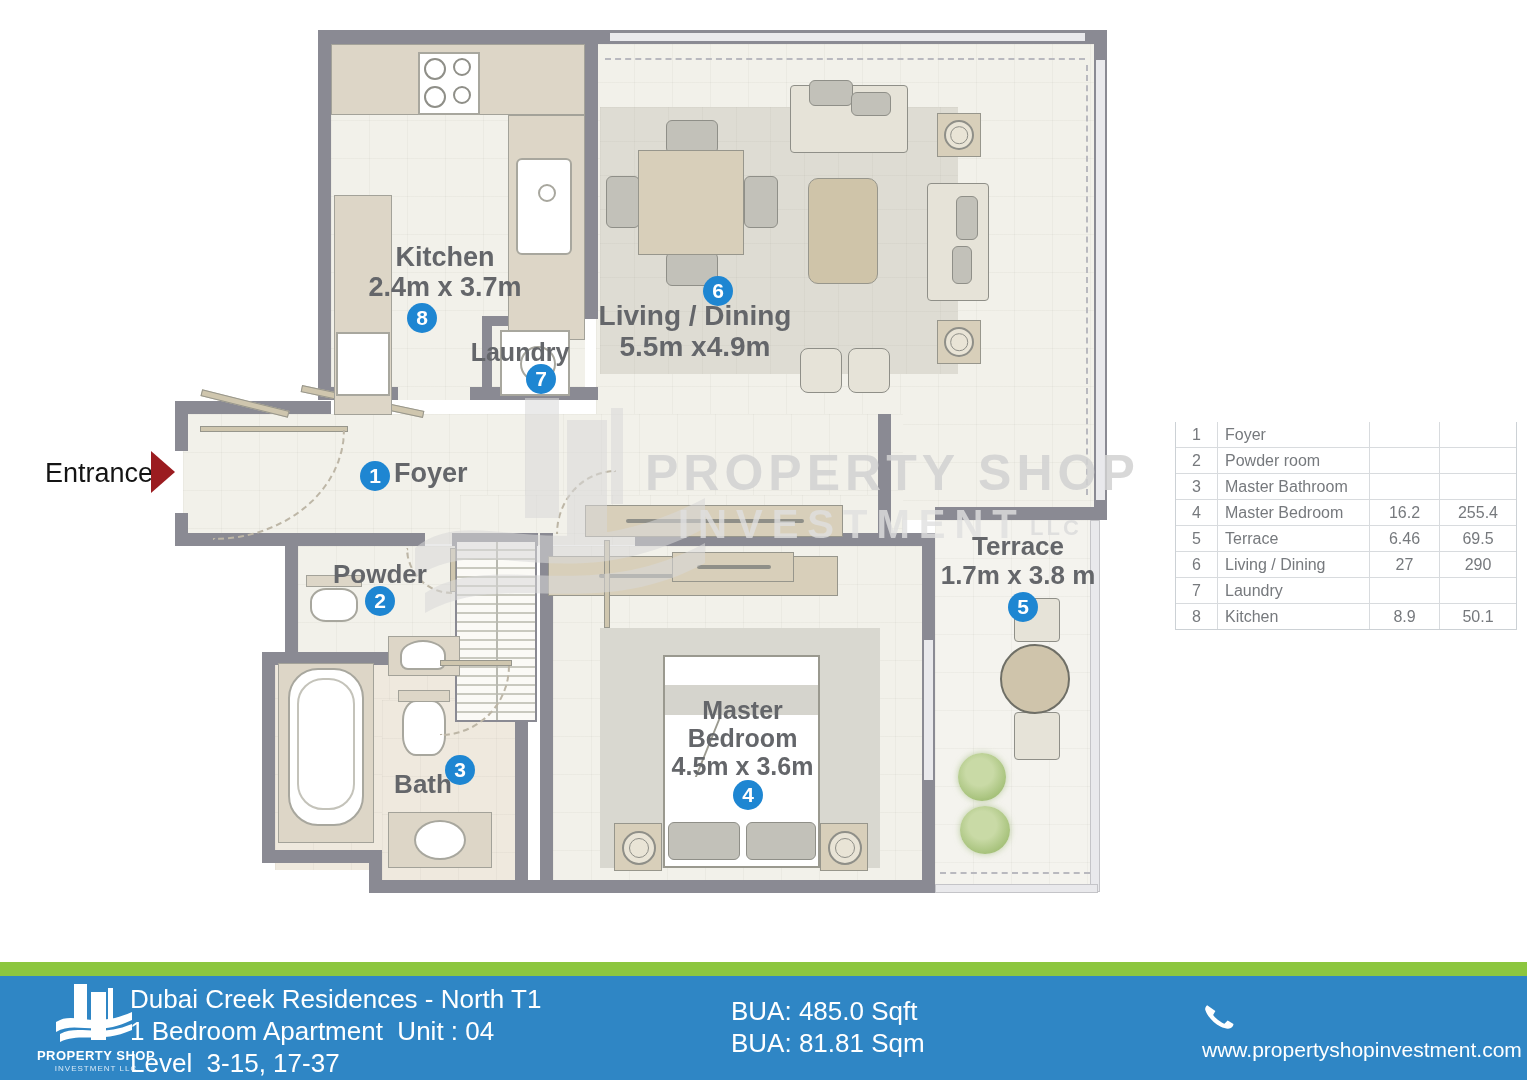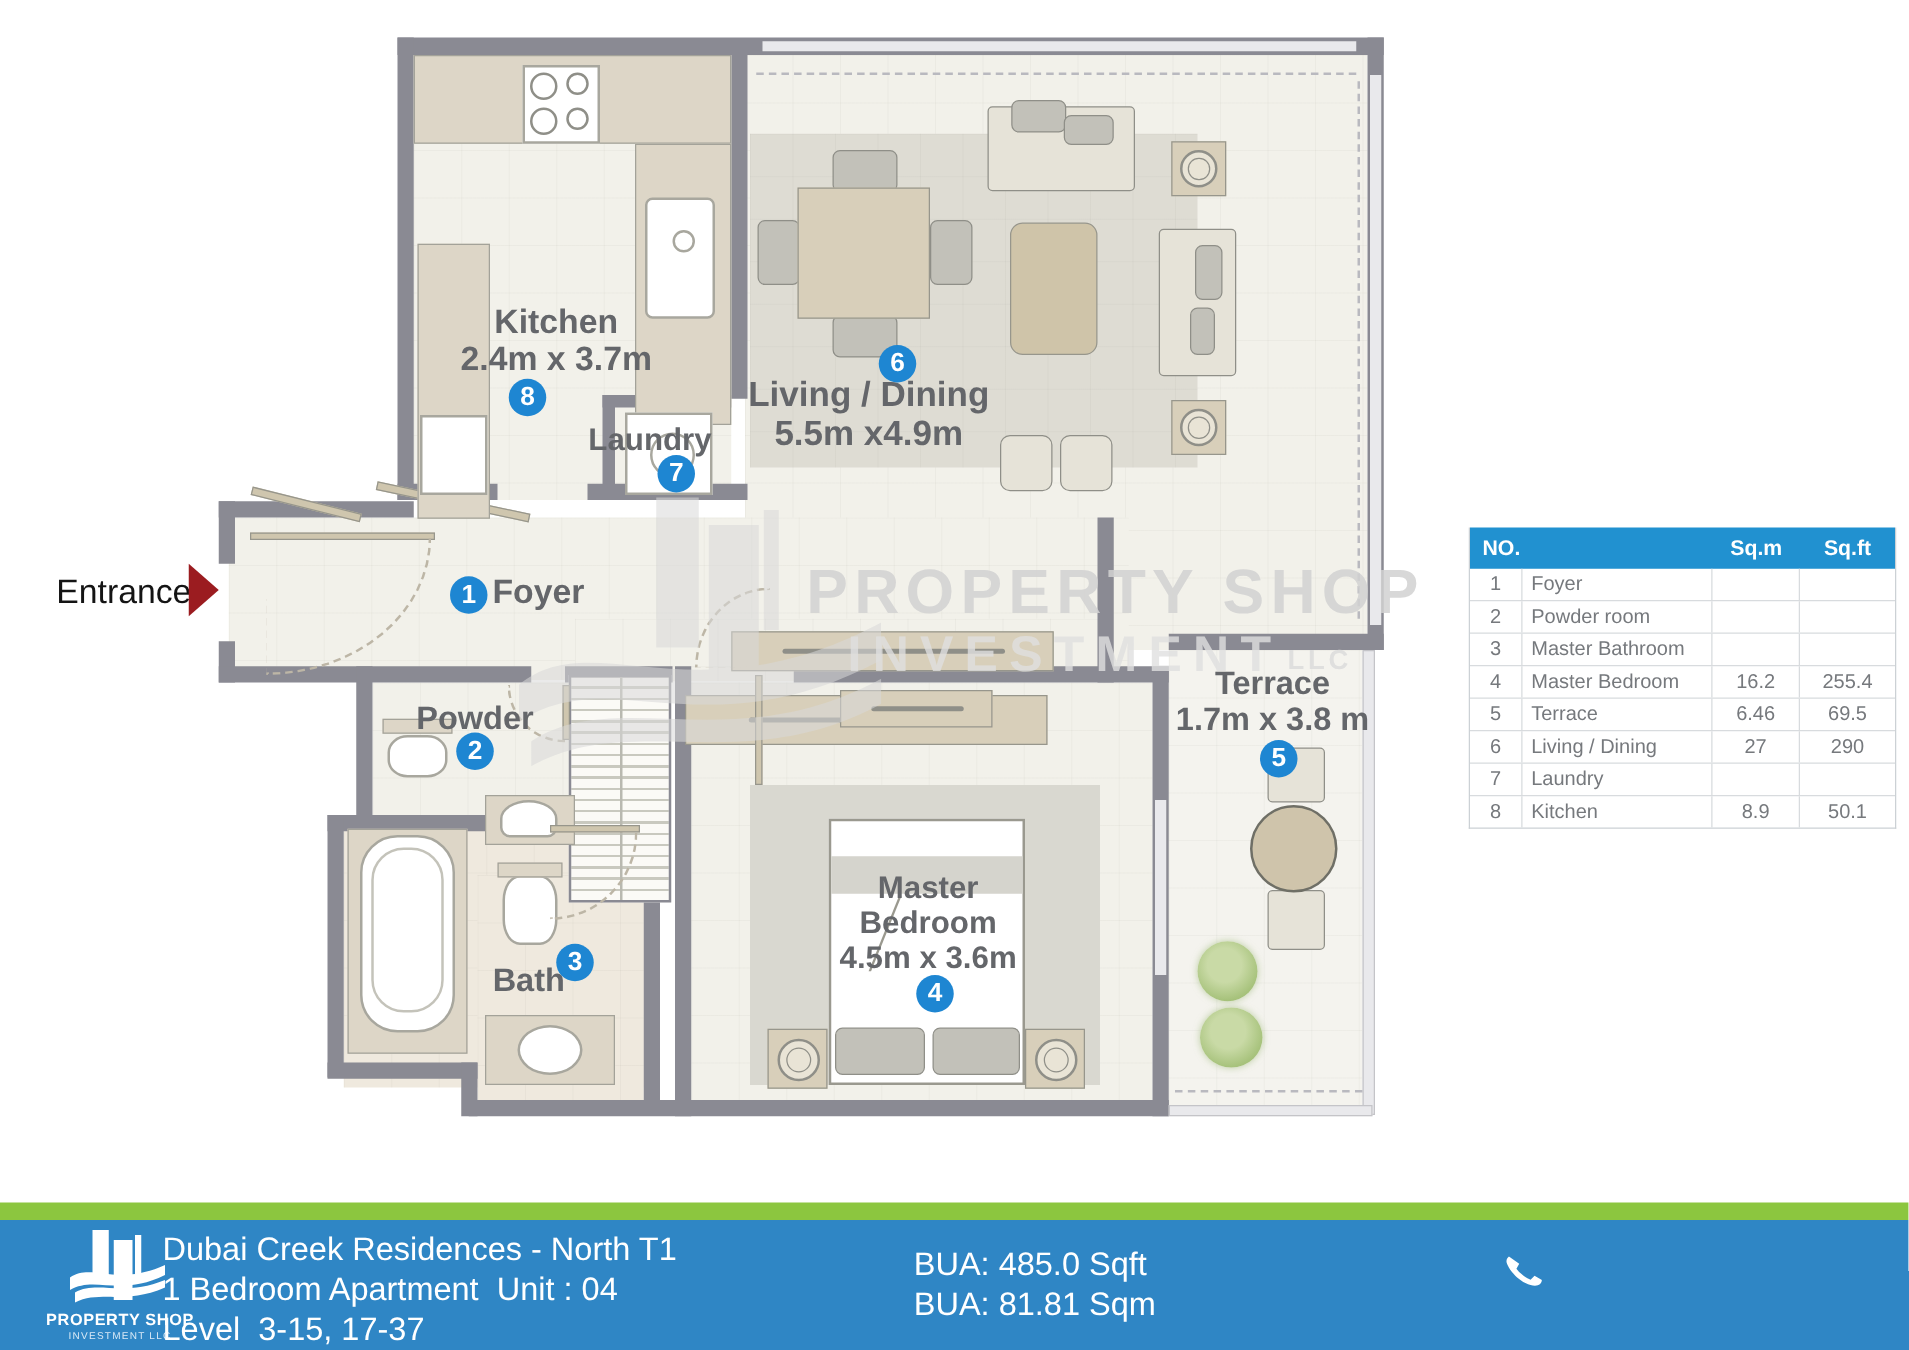--- a/index.html
+++ b/index.html
@@ -264,25 +264,20 @@
     <div class="badge" style="left:733px;top:780px;background:#1e86d2;">4</div>
 
     <div class="room-label" style="left:938px;top:532px;width:160px;font-size:26px;">
       <span>Terrace</span><br>
       <span>1.7m x 3.8 m</span>
     </div>
     <div class="badge" style="left:1008px;top:592px;background:#1e86d2;">5</div>
   </div>
 
   <div id="area-table">
-    <div class="thead" style="background:#2191d0;">
-      <div class="c-no">NO.</div>
-      <div class="c-sqm">Sq.m</div>
-      <div class="c-sqft">Sq.ft</div>
-    </div>
     <div class="row" style="border-top:none;">
       <div class="c-no">1</div>
         <div class="c-name">Foyer</div>
         <div class="c-sqm"></div>
         <div class="c-sqft"></div>
     </div>
     <div class="row">
       <div class="c-no">2</div>
         <div class="c-name">Powder room</div>
         <div class="c-sqm"></div>
@@ -342,15 +337,16 @@
     <div class="ft-line" style="left:130px;top:8px;">Dubai Creek Residences - North T1</div>
     <div class="ft-line" style="left:130px;top:40px;">1 Bedroom Apartment  Unit : 04</div>
     <div class="ft-line" style="left:130px;top:72px;">Level  3-15, 17-37</div>
 
     <div class="ft-line" style="left:731px;top:20px;">BUA: 485.0 Sqft</div>
     <div class="ft-line" style="left:731px;top:52px;">BUA: 81.81 Sqm</div>
 
     <svg class="abs" style="left:1202px;top:24px;" width="34" height="34" viewBox="0 0 32 32">
       <path fill="#fff" d="M6.5,3.5 C5,4.5 3.8,6 4.2,8 C5,13 10,21 16,25 C19.5,27.3 22.5,28.5 25,28 C27,27.6 28.3,26 28.6,24.4 L23.6,20.4 L20.2,23 C17,21.4 12.4,16.6 10.8,13.4 L13.4,10 Z" transform="rotate(-8 16 16)"></path>
     </svg>
+    <div class="abs" style="left:1202px;top:62px;width:300px;font-size:21px;text-align:right;white-space:nowrap;">www.propertyshopinvestment.com</div>
   </div>
 
 </div>
 
 </body></html>

